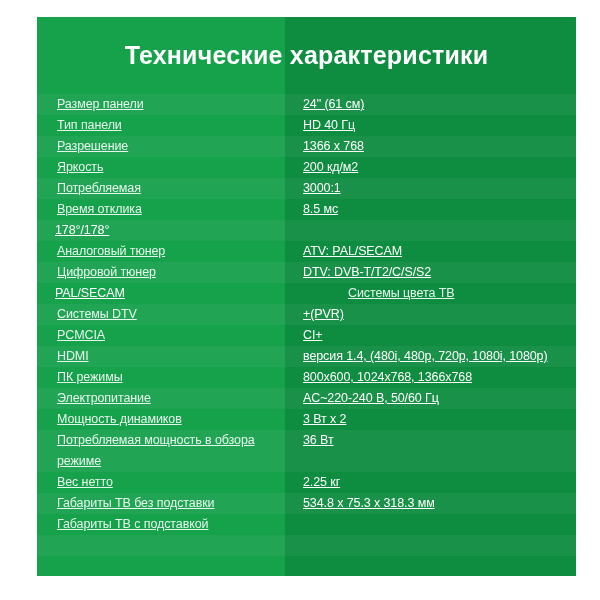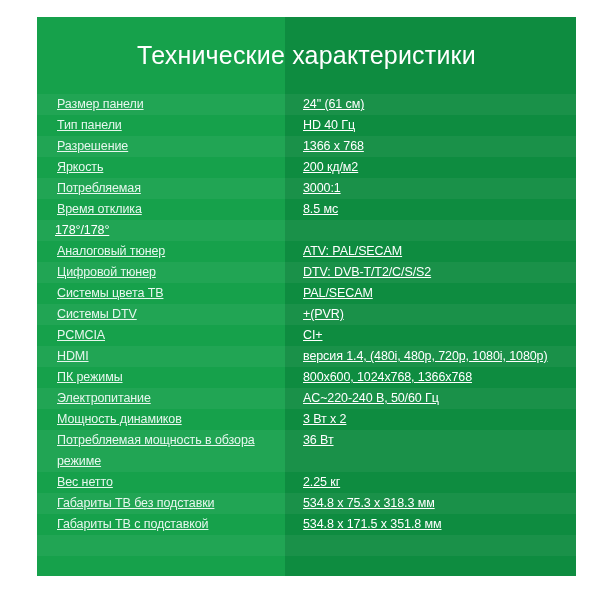--- a/index.html
+++ b/index.html
@@ -27,21 +27,21 @@
   }
   .title-wrap {
     height: 77px;
     display: flex;
     align-items: center;
     justify-content: center;
   }
   .title {
     margin: 0;
     font-size: 25px;
-    font-weight: 400;
+    font-weight: 700;
     letter-spacing: 0.2px;
     color: #ffffff;
   }
   .rows .row:nth-child(odd) {
     background: rgba(255, 255, 255, 0.05);
   }
   .row {
     display: flex;
     align-items: flex-start;
   }
@@ -118,22 +118,22 @@
     <div class="cell value">ATV: PAL/SECAM</div>
   </div>
 
   <div class="row">
     <div class="cell label">Цифровой тюнер</div>
     <div class="cell value">DTV: DVB-T/T2/C/S/S2</div>
   </div>
 
 
   <div class="row">
+    <div class="cell value">PAL/SECAM</div>
     <div class="cell label">Системы цвета ТВ</div>
-    <div class="cell value">PAL/SECAM</div>
   </div>
 
   <div class="row">
     <div class="cell label">Системы DTV</div>
     <div class="cell value">+(PVR)</div>
   </div>
 
   <div class="row">
     <div class="cell label">PCMCIA</div>
     <div class="cell value">CI+</div>
@@ -169,18 +169,17 @@
     <div class="cell value">2.25 кг</div>
   </div>
 
   <div class="row">
     <div class="cell label">Габариты ТВ без подставки</div>
     <div class="cell value">534.8 x 75.3 x 318.3 мм</div>
   </div>
 
   <div class="row">
     <div class="cell label">Габариты ТВ с подставкой</div>
-    <div class="cell value">534.8 x 171.5 x 351.8 мм</div>
   </div>
 <div class="row filler"></div>
       </div>
   </div>
 </div>
 
 </body></html>

